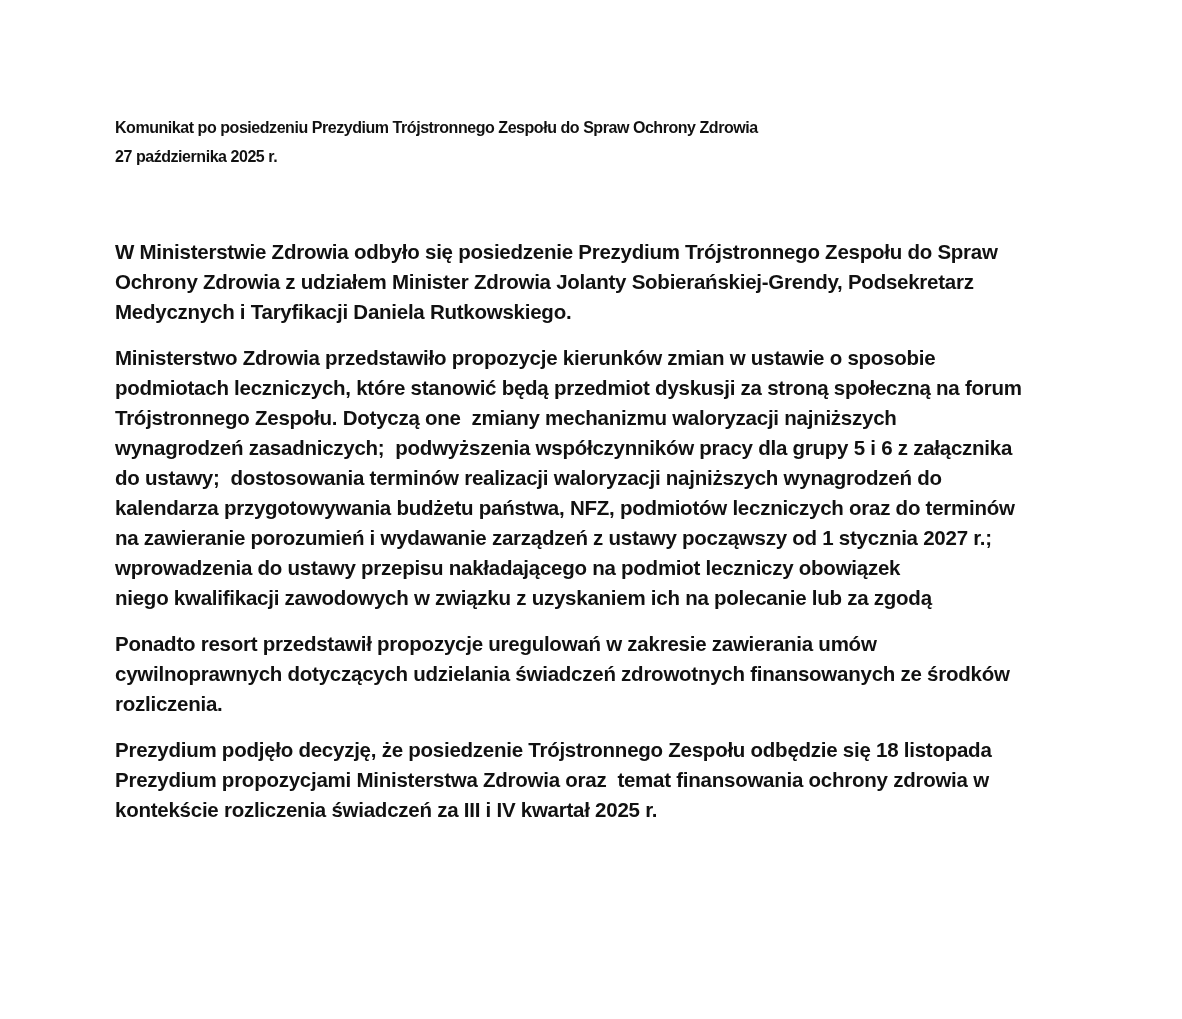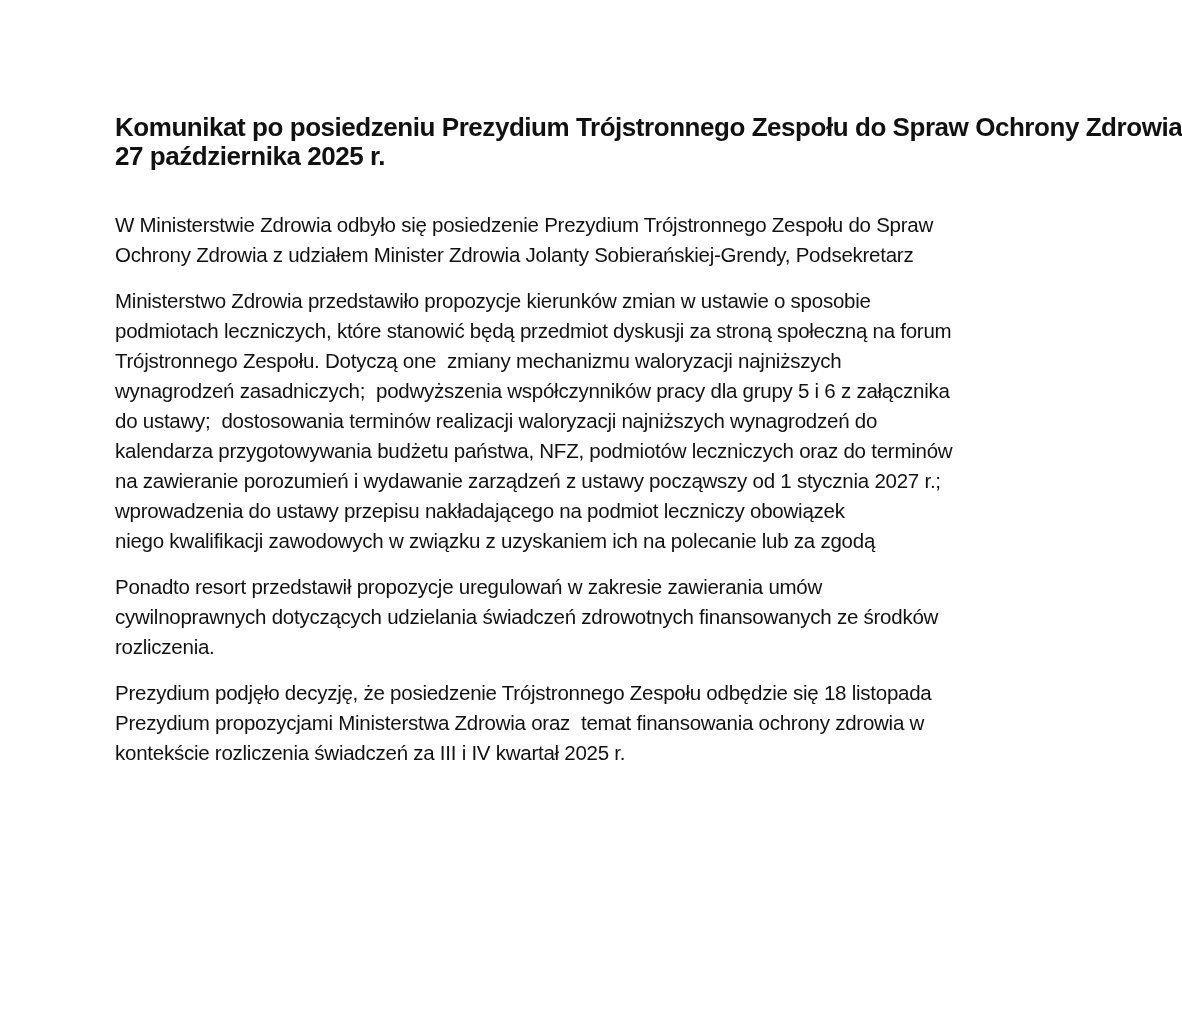--- a/index.html
+++ b/index.html
@@ -16,28 +16,29 @@
       color: #111111;
     }
     .page {
       position: absolute;
       left: 115px;
       top: 113px;
       width: 970px;
     }
     .title {
       font-weight: bold;
-      font-size: 26px;
+      font-size: 16px;
       line-height: 29px;
       letter-spacing: -0.45px;
       margin: 0;
     }
     .title-line { display: block; white-space: nowrap; }
     .body {
-      margin-top: 39px;
+      margin-top: 66px;
+      font-weight: bold;
     }
     .para {
       font-size: 20.5px;
       line-height: 30px;
       letter-spacing: -0.25px;
       margin: 0 0 16px 0;
     }
     .line { display: block; white-space: pre; }
   </style>
 </head>
@@ -46,20 +47,21 @@
 <div class="page">
   <h1 class="title">
     <span class="title-line">Komunikat po posiedzeniu Prezydium Trójstronnego Zespołu do Spraw Ochrony Zdrowia</span>
     <span class="title-line">27 października 2025 r.</span>
   </h1>
 
   <div class="body">
     <p class="para">
       <span class="line">W Ministerstwie Zdrowia odbyło się posiedzenie Prezydium Trójstronnego Zespołu do Spraw</span>
       <span class="line">Ochrony Zdrowia z udziałem Minister Zdrowia Jolanty Sobierańskiej-Grendy, Podsekretarz</span>
+      <span class="line">Medycznych i Taryfikacji Daniela Rutkowskiego.</span>
     </p>
 
     <p class="para">
       <span class="line">Ministerstwo Zdrowia przedstawiło propozycje kierunków zmian w ustawie o sposobie</span>
       <span class="line">podmiotach leczniczych, które stanowić będą przedmiot dyskusji za stroną społeczną na forum</span>
       <span class="line">Trójstronnego Zespołu. Dotyczą one  zmiany mechanizmu waloryzacji najniższych</span>
       <span class="line">wynagrodzeń zasadniczych;  podwyższenia współczynników pracy dla grupy 5 i 6 z załącznika</span>
       <span class="line">do ustawy;  dostosowania terminów realizacji waloryzacji najniższych wynagrodzeń do</span>
       <span class="line">kalendarza przygotowywania budżetu państwa, NFZ, podmiotów leczniczych oraz do terminów</span>
       <span class="line">na zawieranie porozumień i wydawanie zarządzeń z ustawy począwszy od 1 stycznia 2027 r.;</span>

